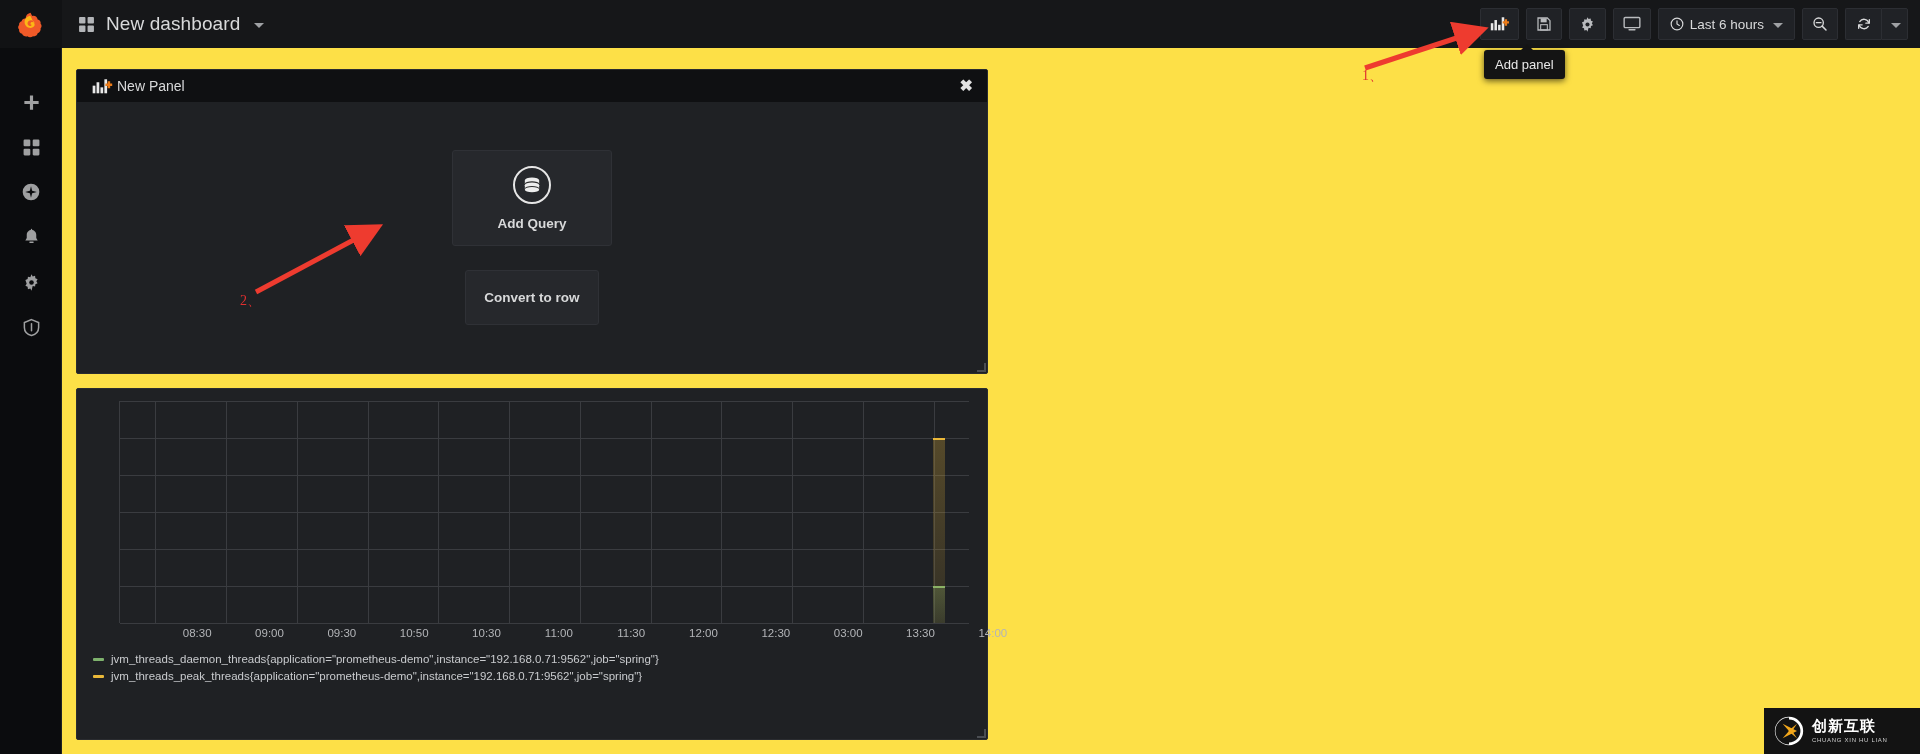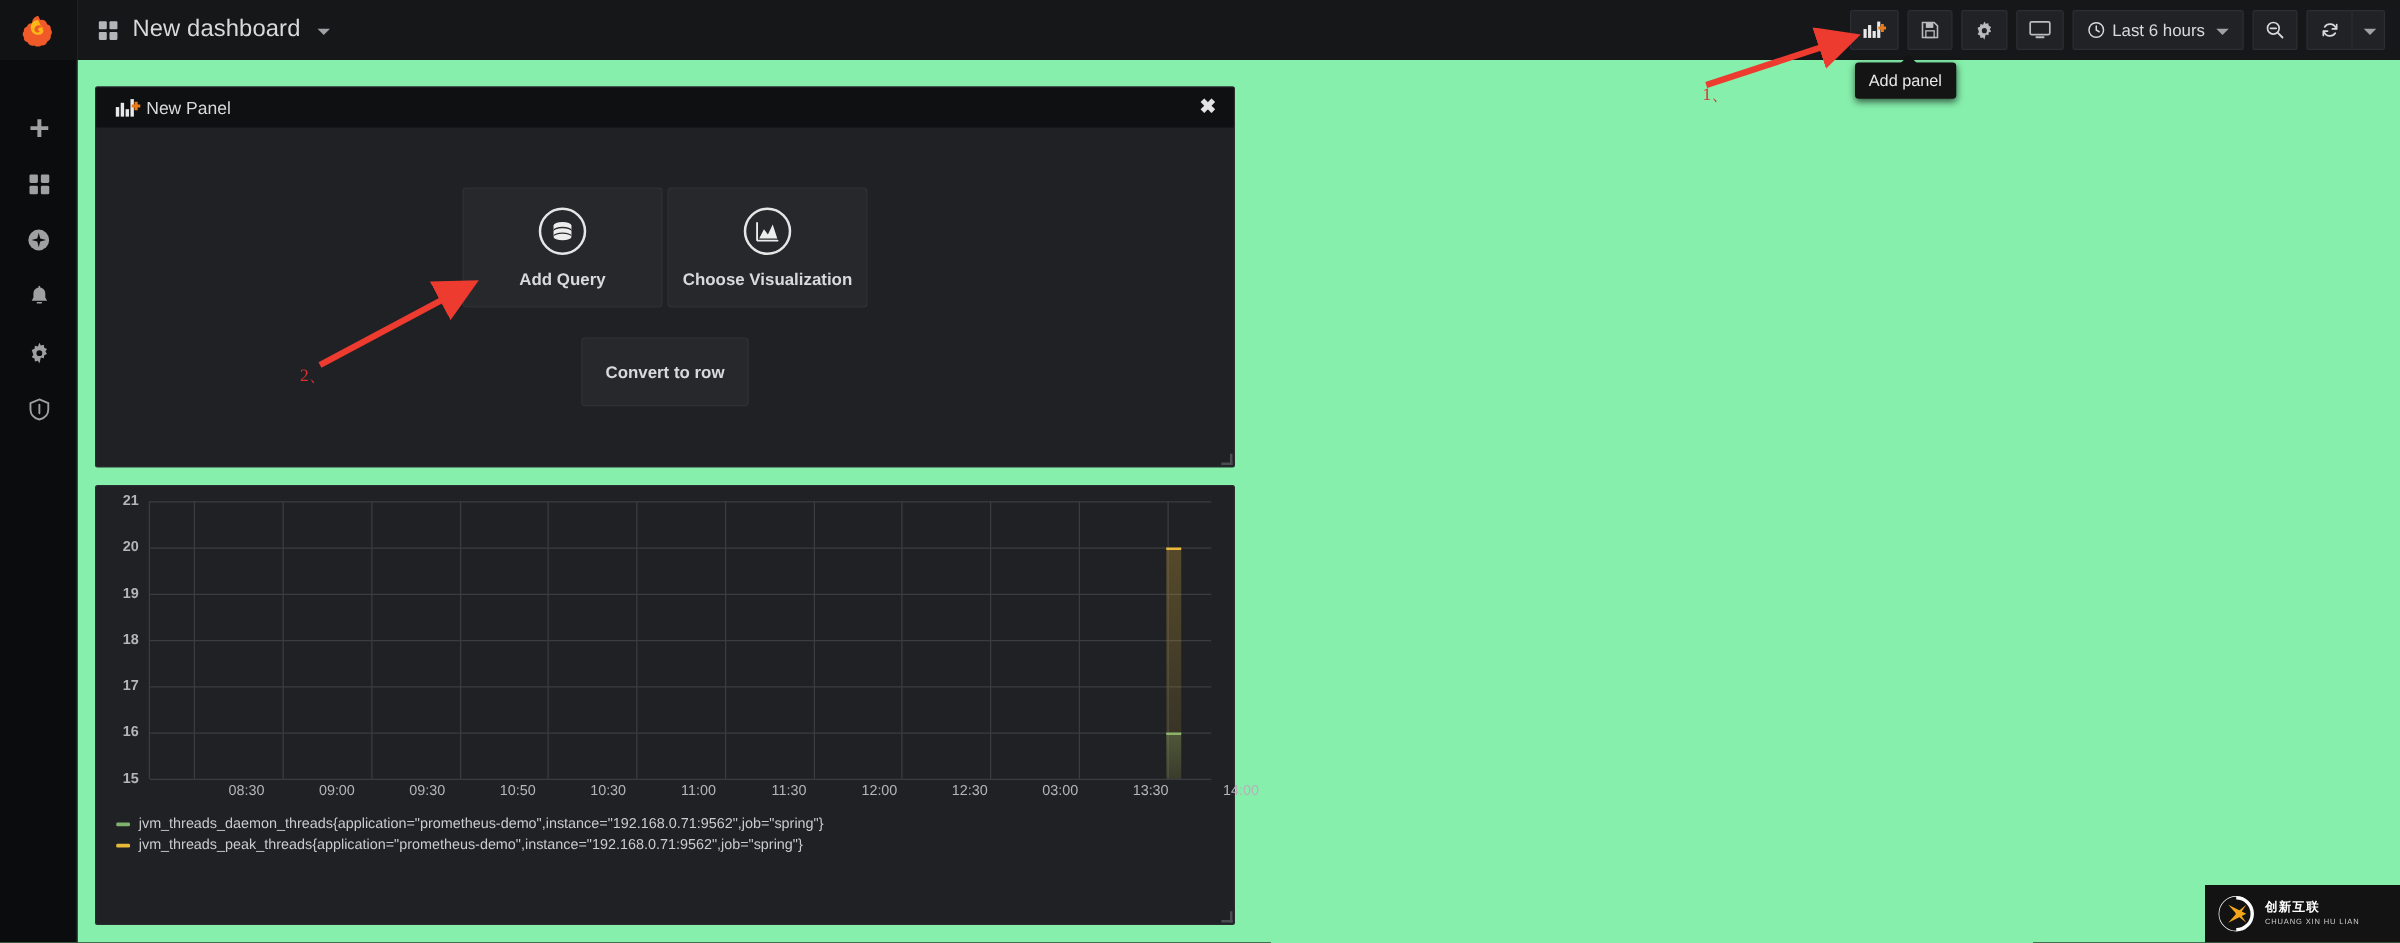--- a/index.html
+++ b/index.html
@@ -2,21 +2,21 @@
 <html><head>
 <meta charset="utf-8">
 <style>
   * { box-sizing: border-box; margin: 0; padding: 0; }
   html, body {
     width: 1920px; height: 754px;
     background: #0b0c0e;
     font-family: "Liberation Sans", sans-serif;
     overflow: hidden;
   }
-  .app { position: relative; width: 1920px; height: 754px; background: #86efac; }
+  .app { position: relative; width: 1920px; height: 754px; background: #fde047; }
 
   
   .sidebar {
     position: absolute; left: 0; top: 0; width: 62px; height: 754px;
     background: #0b0c0e; border-right: 1px solid #1f2124;
     display: flex; flex-direction: column; align-items: center;
   }
   .logo-cell {
     width: 62px; height: 48px; display: flex; align-items: center; justify-content: center;
     background: #111214;
@@ -145,21 +145,21 @@
     font-family: "Liberation Serif", serif;
   }
   .arrow-svg { position: absolute; pointer-events: none; }
 
   
   .watermark {
     position: absolute; right: 0; bottom: 0; width: 156px; height: 46px;
     background: #131313; display: flex; align-items: center; gap: 7px; padding-left: 9px;
   }
   .wm-text { display: flex; flex-direction: column; line-height: 1; }
-  .wm-cn { color: #ffffff; font-size: 10px; font-weight: 700; letter-spacing: 1px; font-family: Liberation Serif, serif; }
+  .wm-cn { color: #ffffff; font-size: 15px; font-weight: 700; letter-spacing: 1px; font-family: Liberation Serif, serif; }
   .wm-en { color: #cfcfcf; font-size: 6px; letter-spacing: .7px; margin-top: 3px; }
 </style>
 </head>
 <body>
 
 <div class="app">
 
   <div class="sidebar">
     <div class="logo-cell">
       <svg width="27" height="27" viewBox="0 0 32 32">
@@ -331,51 +331,32 @@
               <ellipse cx="12" cy="10.8" rx="8.6" ry="3.2" fill="#2a2a2a"></ellipse>
               <ellipse cx="12" cy="12.3" rx="8.6" ry="3.2" fill="#ededed"></ellipse>
               <path d="M3.4 12.3v4c0 1.9 3.85 3.4 8.6 3.4s8.6-1.5 8.6-3.4v-4" fill="#ededed"></path>
               <ellipse cx="12" cy="16.4" rx="8.6" ry="3.1" fill="#2a2a2a"></ellipse>
               <ellipse cx="12" cy="17.6" rx="8.6" ry="3.1" fill="#ededed"></ellipse>
             </svg>
           </div>
           <span class="card-label">Add Query</span>
         </div>
 
-        <div class="card">
-          <div class="circle-ico">
-            <svg width="20" height="20" viewBox="0 0 24 24">
-              <path d="M2 20.5V4" stroke="#ededed" stroke-width="1.8" stroke-linecap="round" fill="none"></path>
-              <path d="M2.6 21h19" stroke="#ededed" stroke-width="1.8" stroke-linecap="round" fill="none"></path>
-              <path d="M4 19 L8.6 10 L12.4 15 L17 5.5 L21.4 19 Z" fill="#ededed"></path>
-            </svg>
-          </div>
-          <span class="card-label">Choose Visualization</span>
-        </div>
 
       </div>
 
       <button class="convert-btn">Convert to row</button>
     </div>
 
     <div class="panel-resize"></div>
   </div>
 
   <div class="panel-graph">
 
     <div class="graph-area">
-      <div class="ylabels" id="yaxis">
-          <div class="ylabel" style="top: 0%;">21</div>
-          <div class="ylabel" style="top: 16.6667%;">20</div>
-          <div class="ylabel" style="top: 33.3333%;">19</div>
-          <div class="ylabel" style="top: 50%;">18</div>
-          <div class="ylabel" style="top: 66.6667%;">17</div>
-          <div class="ylabel" style="top: 83.3333%;">16</div>
-          <div class="ylabel" style="top: 100%;">15</div>
-        </div>
       <div class="plot" id="plot">
           <div class="hgrid" style="top: 0%;"></div>
           <div class="hgrid" style="top: 16.6667%;"></div>
           <div class="hgrid" style="top: 33.3333%;"></div>
           <div class="hgrid" style="top: 50%;"></div>
           <div class="hgrid" style="top: 66.6667%;"></div>
           <div class="hgrid" style="top: 83.3333%;"></div>
           <div class="hgrid" style="top: 100%;"></div>
           <div class="vgrid" style="left: 4.16667%;"></div>
           <div class="vgrid" style="left: 12.5%;"></div>

